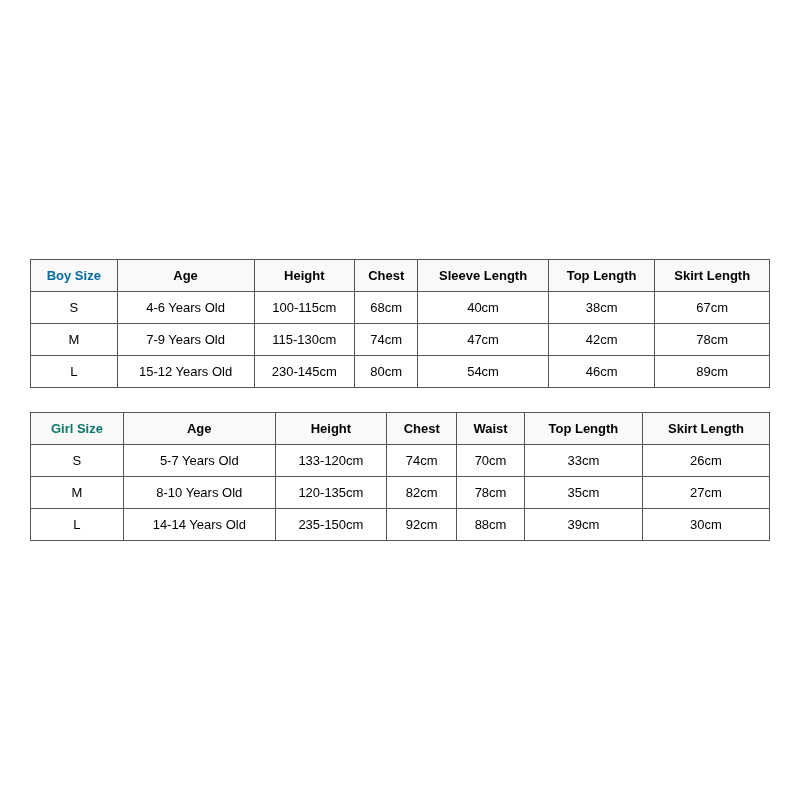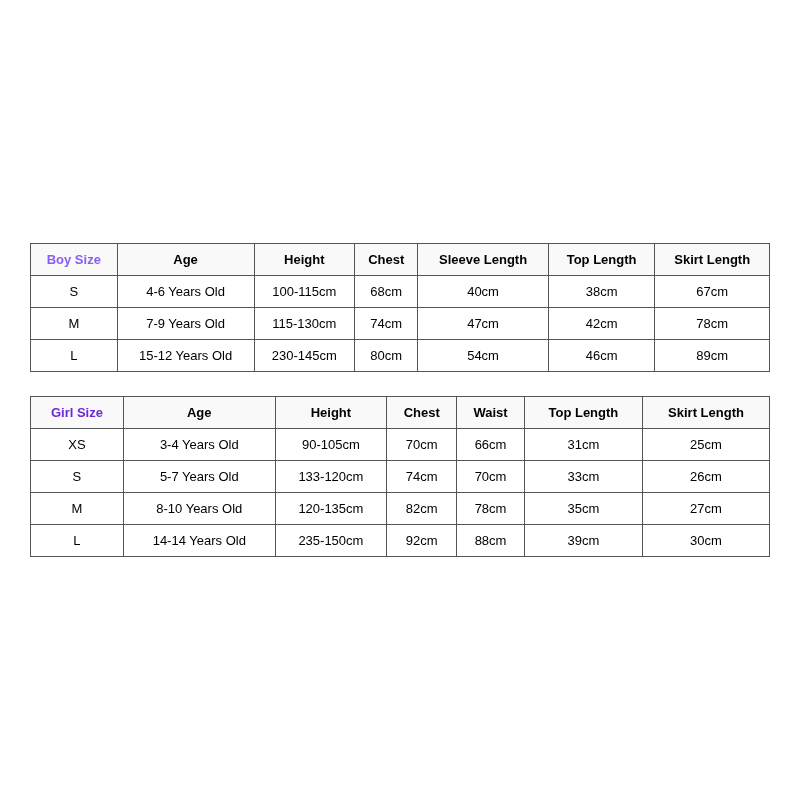--- a/index.html
+++ b/index.html
@@ -34,26 +34,26 @@
     th, td {
       padding: 8px 6px;
       text-align: center;
       font-weight: normal;
     }
     th {
       font-weight: bold;
       background: #fff;
     }
     .boy-size-label {
-      color: #8b5cf6;
+      color: #0369a1;
       font-weight: bold;
       text-align: center;
     }
     .girl-size-label {
-      color: #6d28d9;
+      color: #0f766e;
       font-weight: bold;
       text-align: center;
     }
     .header-row th {
       background: #f9f9f9;
     }
   </style>
 </head>
 <body>
 
@@ -112,29 +112,20 @@
         </th>
         <th>Age</th>
         <th>Height</th>
         <th>Chest</th>
         <th>Waist</th>
         <th>Top Length</th>
         <th>Skirt Length</th>
       </tr>
     </thead>
     <tbody id="girl-tbody">
-    <tr>
-          <td>XS</td>
-          <td>3-4 Years Old</td>
-          <td>90-105cm</td>
-          <td>70cm</td>
-          <td>66cm</td>
-          <td>31cm</td>
-          <td>25cm</td>
-        </tr>
         <tr>
           <td>S</td>
           <td>5-7 Years Old</td>
           <td>133-120cm</td>
           <td>74cm</td>
           <td>70cm</td>
           <td>33cm</td>
           <td>26cm</td>
         </tr>
         <tr>

